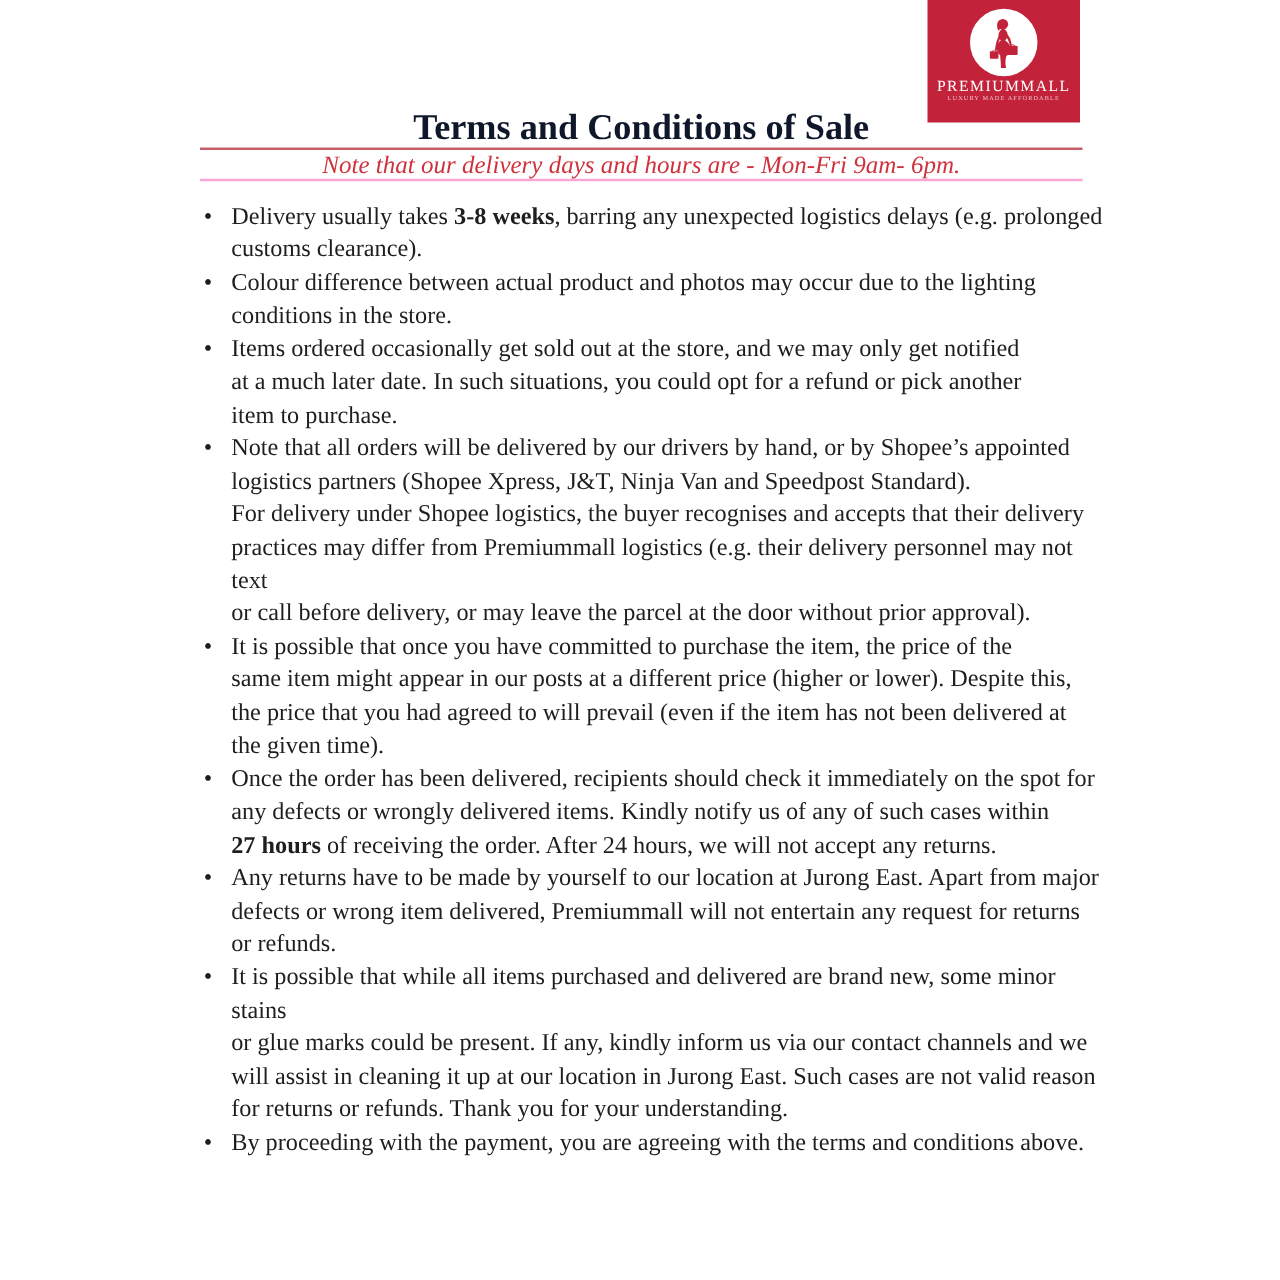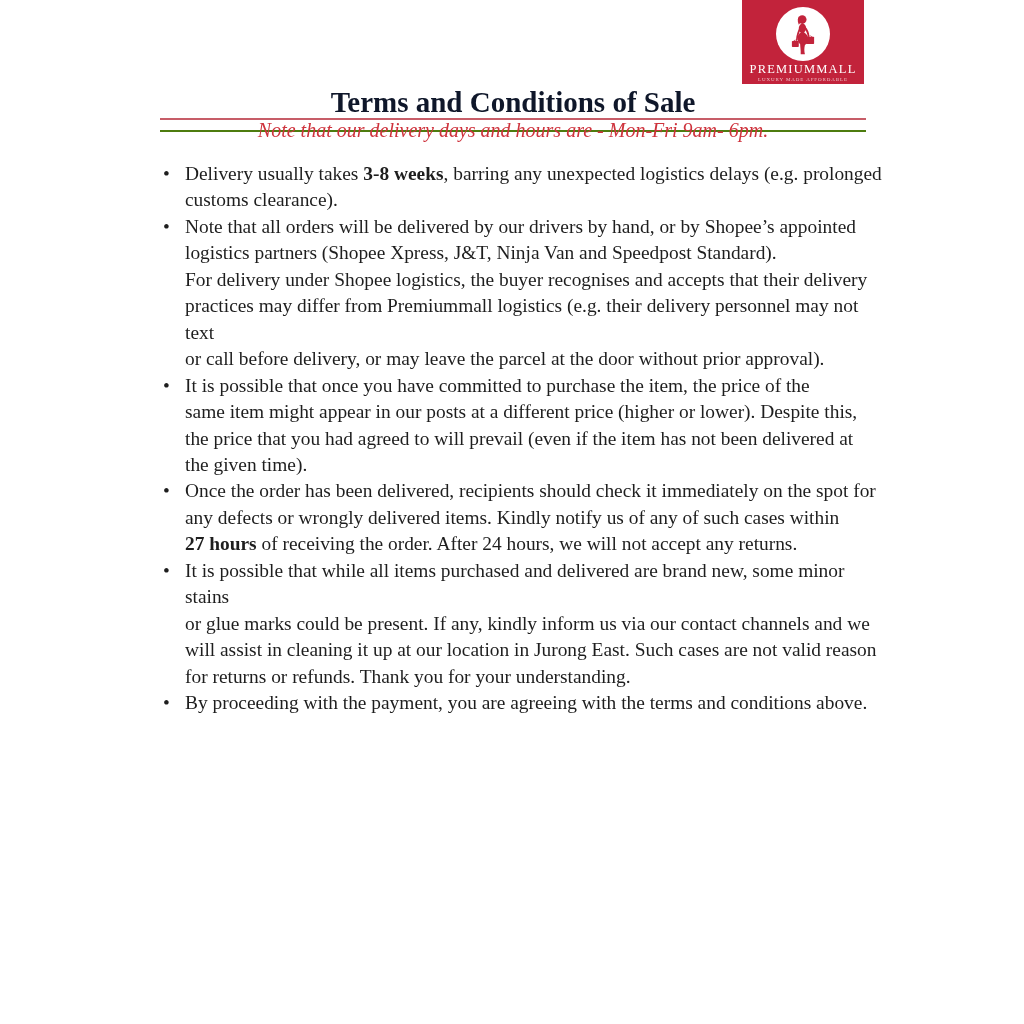--- a/index.html
+++ b/index.html
@@ -5,21 +5,21 @@
   html,body{margin:0;padding:0;}
   body{
     width:1024px;height:1024px;
     background:#ffffff;
     font-family:"Liberation Serif", serif;
     position:relative;
     overflow:hidden;
   }
   
   .logo{
-    position:absolute;left:742px;top:0;width:122px;height:84px;
+    position:absolute;left:742px;top:0;width:122px;height:98px;
     background:#c2233b;
     display:flex;flex-direction:column;align-items:center;
   }
   .logo-circle{
     width:54px;height:54px;border-radius:50%;
     background:#ffffff;margin-top:7px;
     display:flex;align-items:center;justify-content:center;
   }
   .logo-circle svg{width:46px;height:46px;}
   .logo-brand{
@@ -34,24 +34,24 @@
   .title{
     position:absolute;left:160px;top:66px;width:706px;
     text-align:center;
     font-size:29px;font-weight:bold;color:#0f172a;
     line-height:34px;
   }
   
   .note-band{
     position:absolute;left:160px;top:118px;width:706px;
     border-top:2px solid #c75d68;
-    border-bottom:2px solid #4d7c0f;
+    border-bottom:2px solid #f9a8d4;
     box-sizing:border-box;
-    height:14px;
-    display:flex;align-items:flex-start;justify-content:center;
+    height:27px;
+    display:flex;align-items:center;justify-content:center;
   }
   .note-text{
     font-style:italic;color:#ce333d;font-size:20px;line-height:20px;
   }
   
   .terms{
     position:absolute;left:160px;top:161px;width:730px;
   }
   .terms ul{margin:0;padding:0;list-style:none;}
   .terms li{
@@ -93,19 +93,22 @@
 
 <h1 class="title">Terms and Conditions of Sale</h1>
 
 <div class="note-band">
   <span class="note-text">Note that our delivery days and hours are - Mon-Fri 9am- 6pm.</span>
 </div>
 
 <div class="terms">
   <ul>
       <li>Delivery usually takes <b>3-8 weeks</b>, barring any unexpected logistics delays (e.g. prolonged<br>customs clearance).</li>
+      <li>Colour difference between actual product and photos may occur due to the lighting<br>conditions in the store.</li>
+      <li>Items ordered occasionally get sold out at the store, and we may only get notified<br>at a much later date. In such situations, you could opt for a refund or pick another<br>item to purchase.</li>
       <li>Note that all orders will be delivered by our drivers by hand, or by Shopee’s appointed<br>logistics partners (Shopee Xpress, J&amp;T, Ninja Van and Speedpost Standard).<br>For delivery under Shopee logistics, the buyer recognises and accepts that their delivery<br>practices may differ from Premiummall logistics (e.g. their delivery personnel may not text<br>or call before delivery, or may leave the parcel at the door without prior approval).</li>
       <li>It is possible that once you have committed to purchase the item, the price of the<br>same item might appear in our posts at a different price (higher or lower). Despite this,<br>the price that you had agreed to will prevail (even if the item has not been delivered at<br>the given time).</li>
       <li>Once the order has been delivered, recipients should check it immediately on the spot for<br>any defects or wrongly delivered items. Kindly notify us of any of such cases within<br><b>27 hours</b> of receiving the order. After 24 hours, we will not accept any returns.</li>
+      <li>Any returns have to be made by yourself to our location at Jurong East. Apart from major<br>defects or wrong item delivered, Premiummall will not entertain any request for returns<br>or refunds.</li>
       <li>It is possible that while all items purchased and delivered are brand new, some minor stains<br>or glue marks could be present. If any, kindly inform us via our contact channels and we<br>will assist in cleaning it up at our location in Jurong East. Such cases are not valid reason<br>for returns or refunds. Thank you for your understanding.</li>
       <li>By proceeding with the payment, you are agreeing with the terms and conditions above.</li>
     </ul>
 </div>
 
 </body></html>

